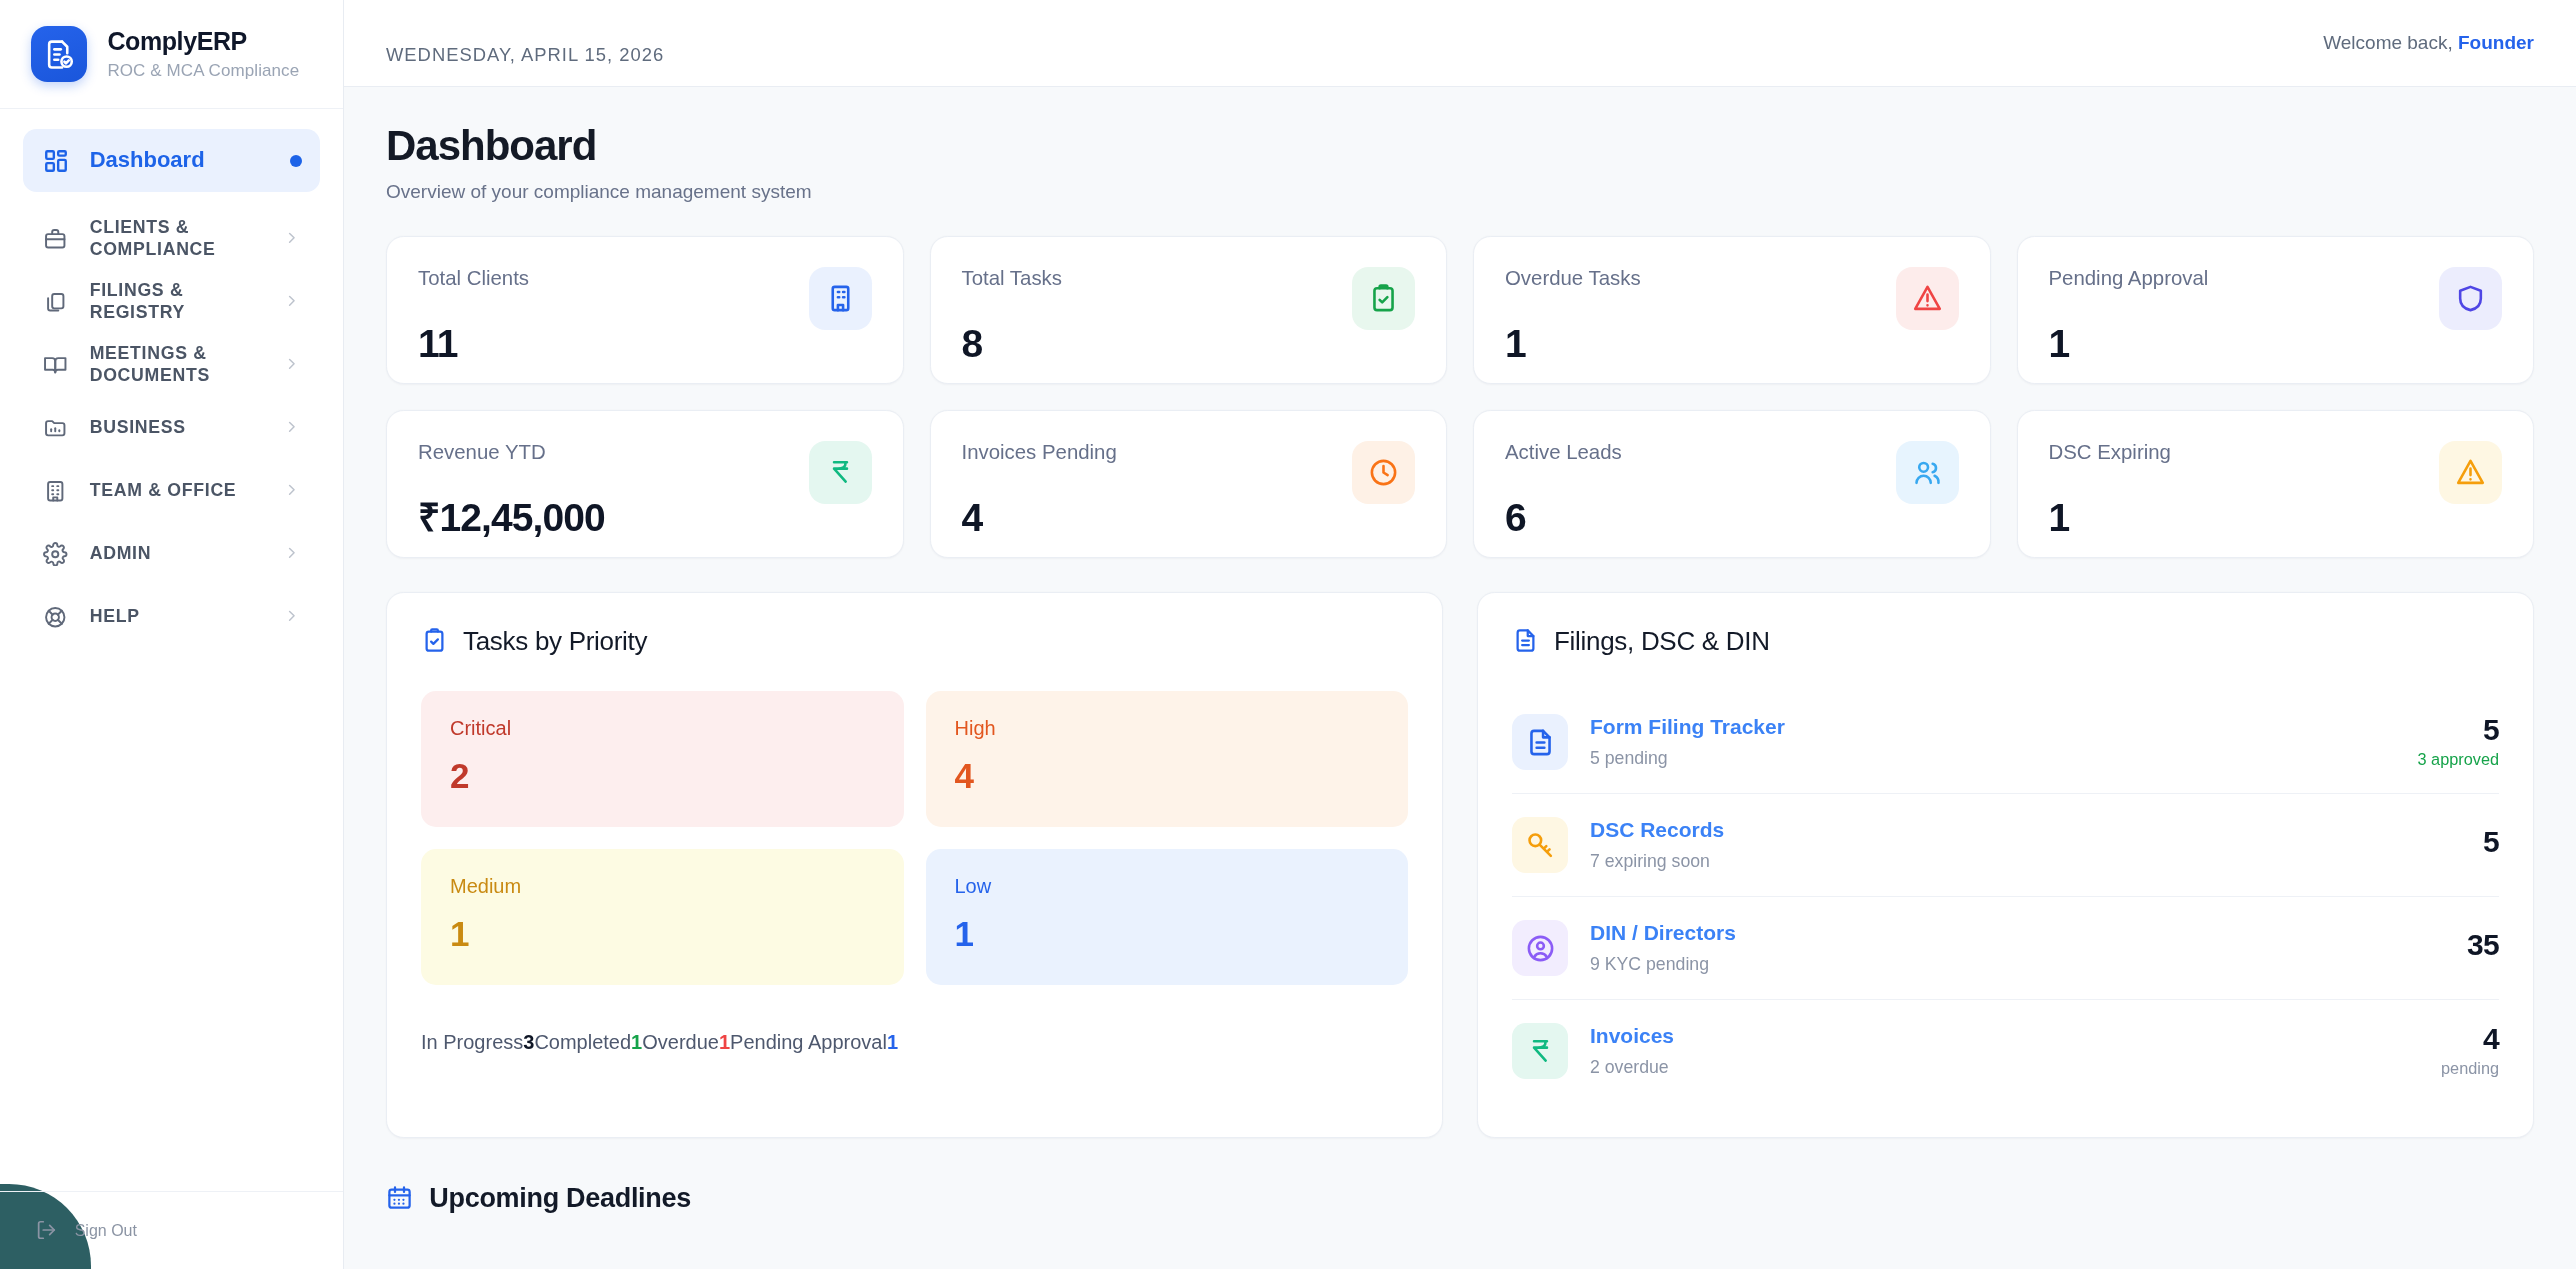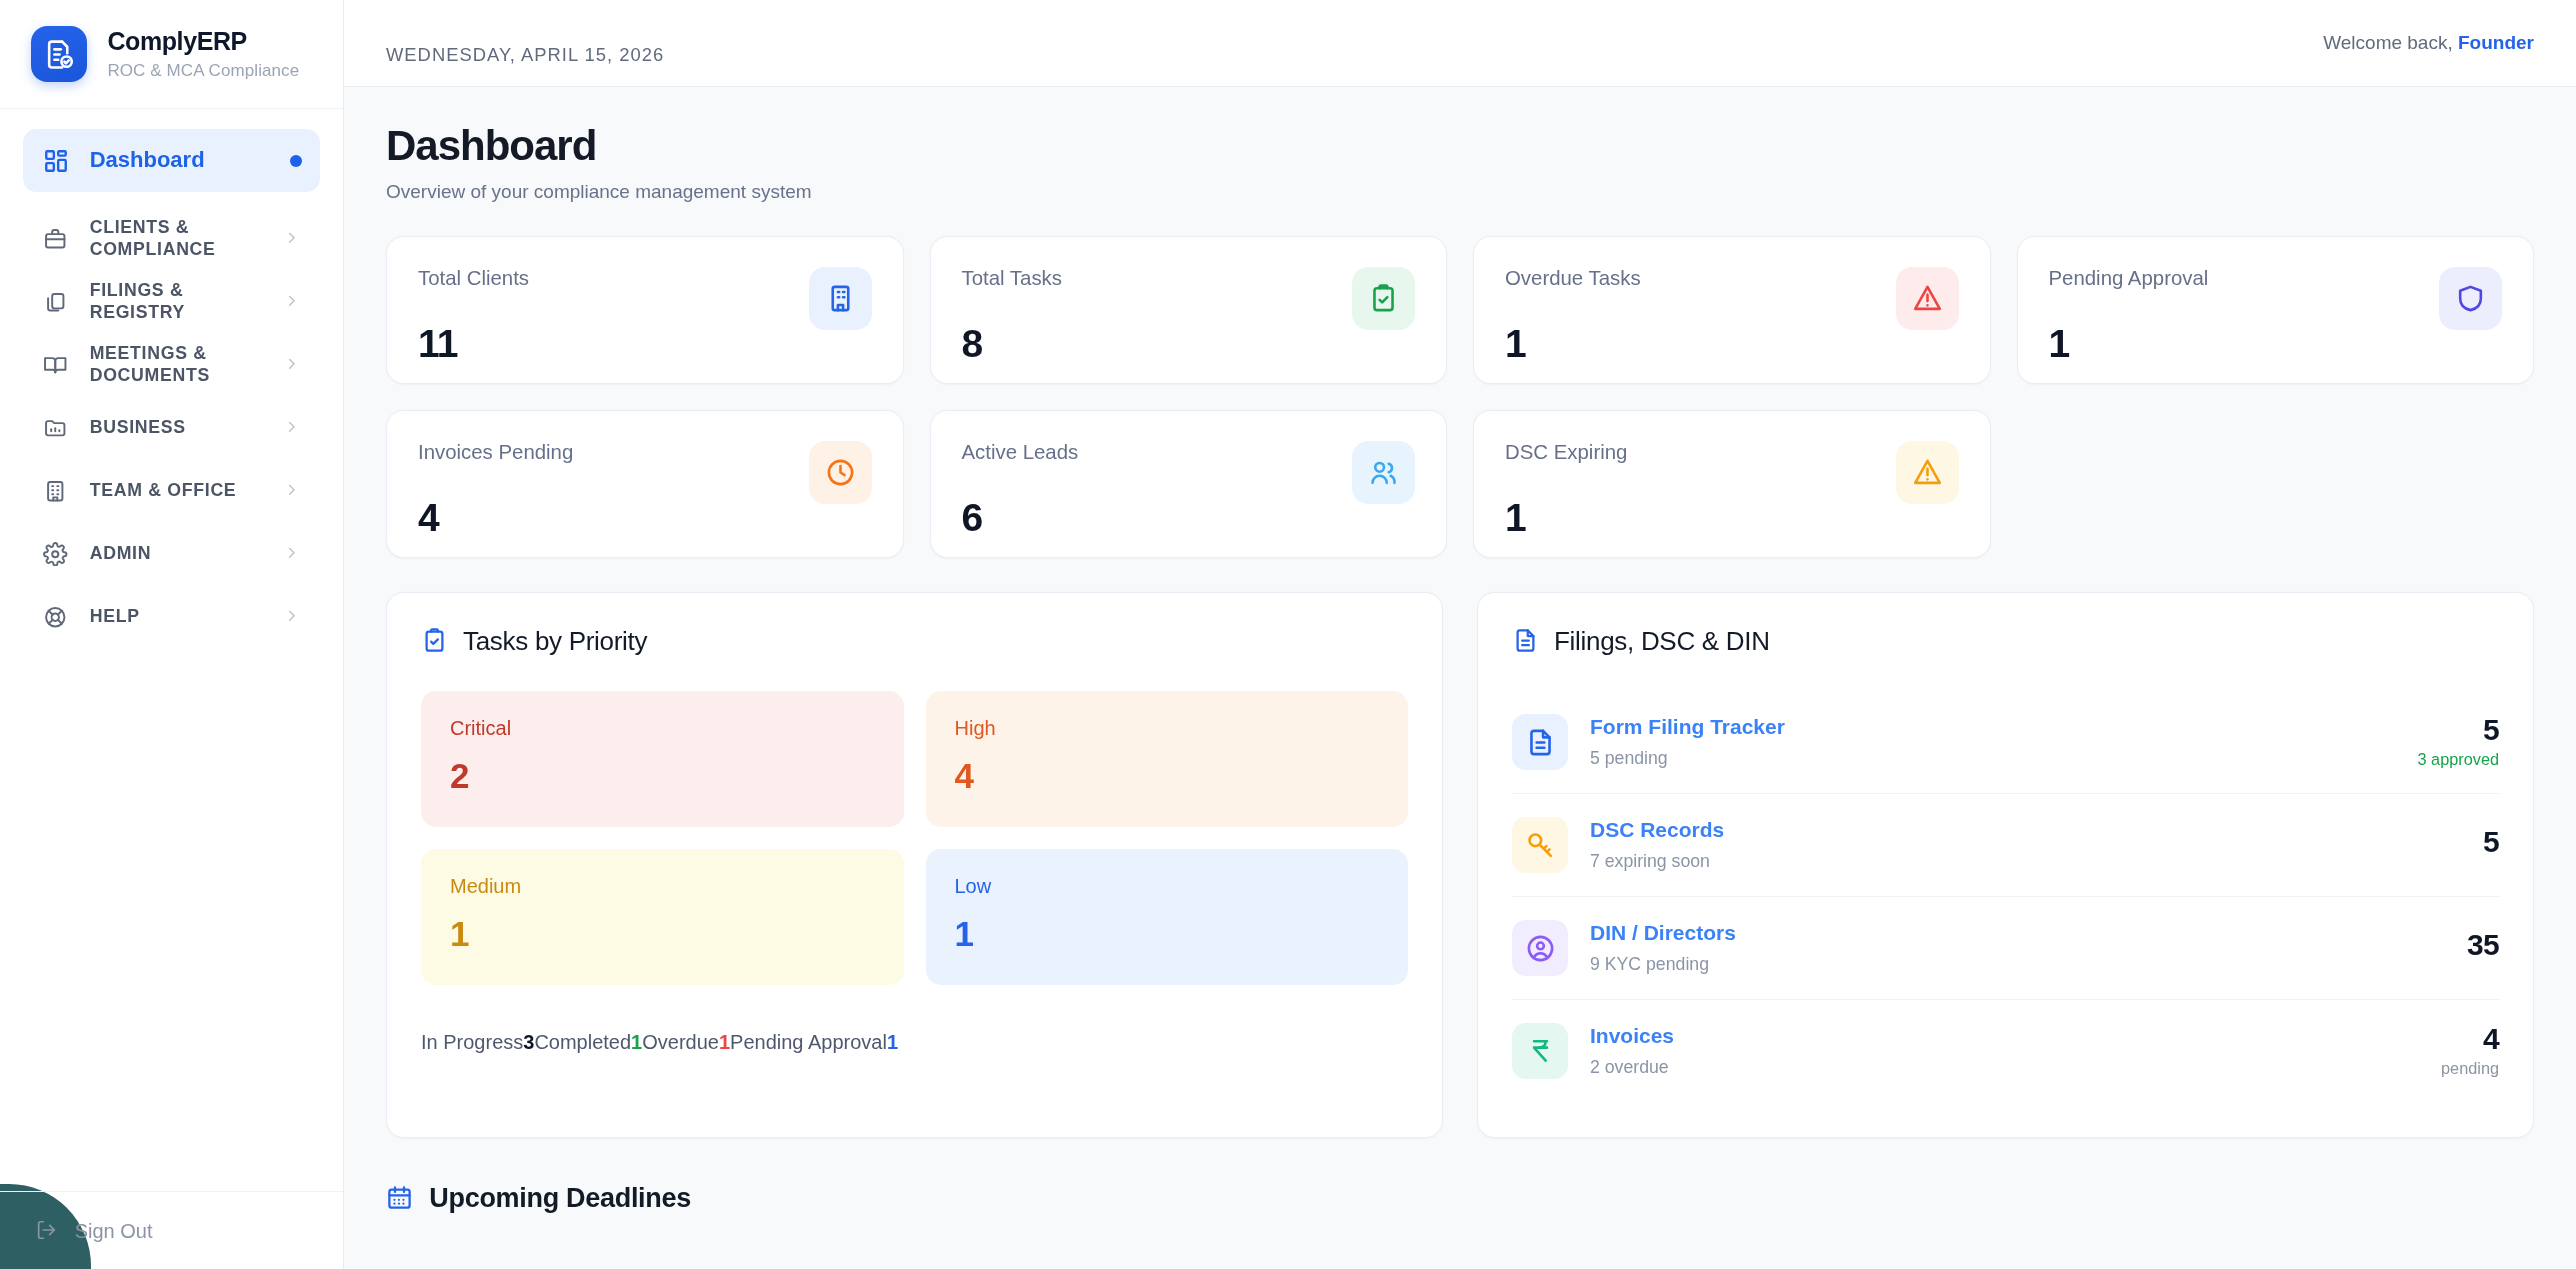--- a/index.html
+++ b/index.html
@@ -44,21 +44,21 @@
   .nav-label {
     font-size:17.7px; font-weight:bold; letter-spacing:0.7px;
     text-transform:uppercase; color:#4b5565; flex:1; line-height:1.22;
   }
   .nav-dot { width:12.2px; height:12.2px; border-radius:50%; background:#1d63e8; flex:none; }
   .chev { width:19px; height:19px; flex:none; opacity:.65; }
   .nav-gap { height:15px; }
 
   .signout-wrap { border-top:1.4px solid #eef1f6; padding:27px 0 27px 35px; position:relative; z-index:2; }
   .signout { display:flex; align-items:center; gap:17.7px; color:#8b94a4; cursor:pointer; }
-  .signout-label { font-size:20px; }
+  .signout-label { font-size:16px; }
   .corner-blob {
     position:absolute; left:-65px; bottom:-50px; width:156px; height:136px;
     background:#2d5f63; border-radius:0 82px 0 0; z-index:1;
   }
 
   
   .main { flex:1; height:1270px; display:flex; flex-direction:column; overflow:hidden; background:#f7f9fb; }
   .topbar {
     height:87px; background:#ffffff; border-bottom:1.4px solid #e9edf3; flex:none;
     display:flex; align-items:center; justify-content:space-between;
@@ -343,20 +343,31 @@
             </div>
   </div>
   <div class="stat-card">
     <div class="stat-left">
       <div class="stat-label">Pending Approval</div>
       <div class="stat-value">1</div>
     </div>
     <div class="stat-ico" style="background:#ecedfd">
               <svg width="31" height="31" viewBox="0 0 24 24">
                 <path d="M12 3l8 3v6c0 5-3.4 8-8 9-4.6-1-8-4-8-9V6z" fill="none" stroke="#4f46e5" stroke-width="2" stroke-linecap="round" stroke-linejoin="round"></path>
+              </svg>
+            </div>
+  </div>
+  <div class="stat-card">
+    <div class="stat-left">
+      <div class="stat-label">Revenue YTD</div>
+      <div class="stat-value">₹12,45,000</div>
+    </div>
+    <div class="stat-ico" style="background:#e4f7f0">
+              <svg width="31" height="31" viewBox="0 0 24 24">
+                <path d="M7 4h10M7 9h10M16 4c0 3.5-2.5 5-6 5h-3l9 10" fill="none" stroke="#10b981" stroke-width="2" stroke-linecap="round" stroke-linejoin="round"></path>
               </svg>
             </div>
   </div>
   <div class="stat-card">
     <div class="stat-left">
       <div class="stat-label">Invoices Pending</div>
       <div class="stat-value">4</div>
     </div>
     <div class="stat-ico" style="background:#fef1e6">
               <svg width="31" height="31" viewBox="0 0 24 24">

